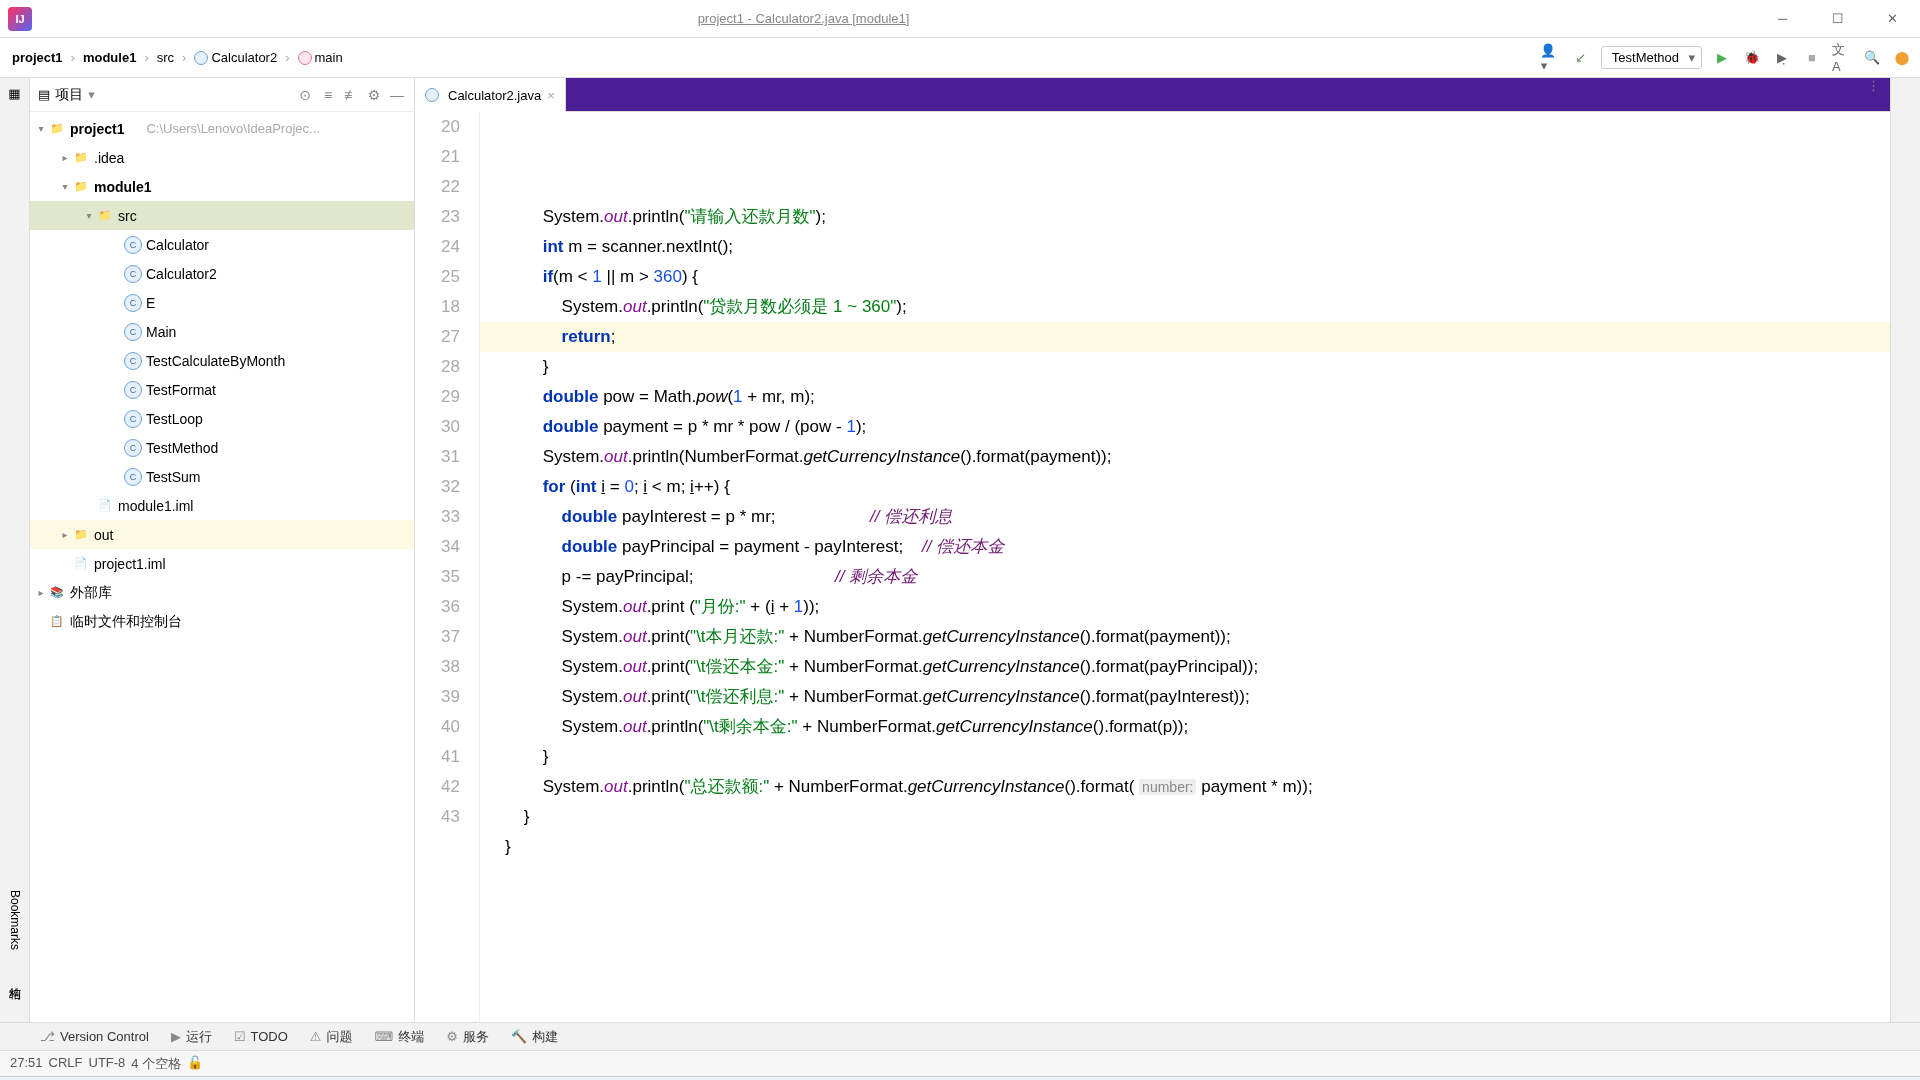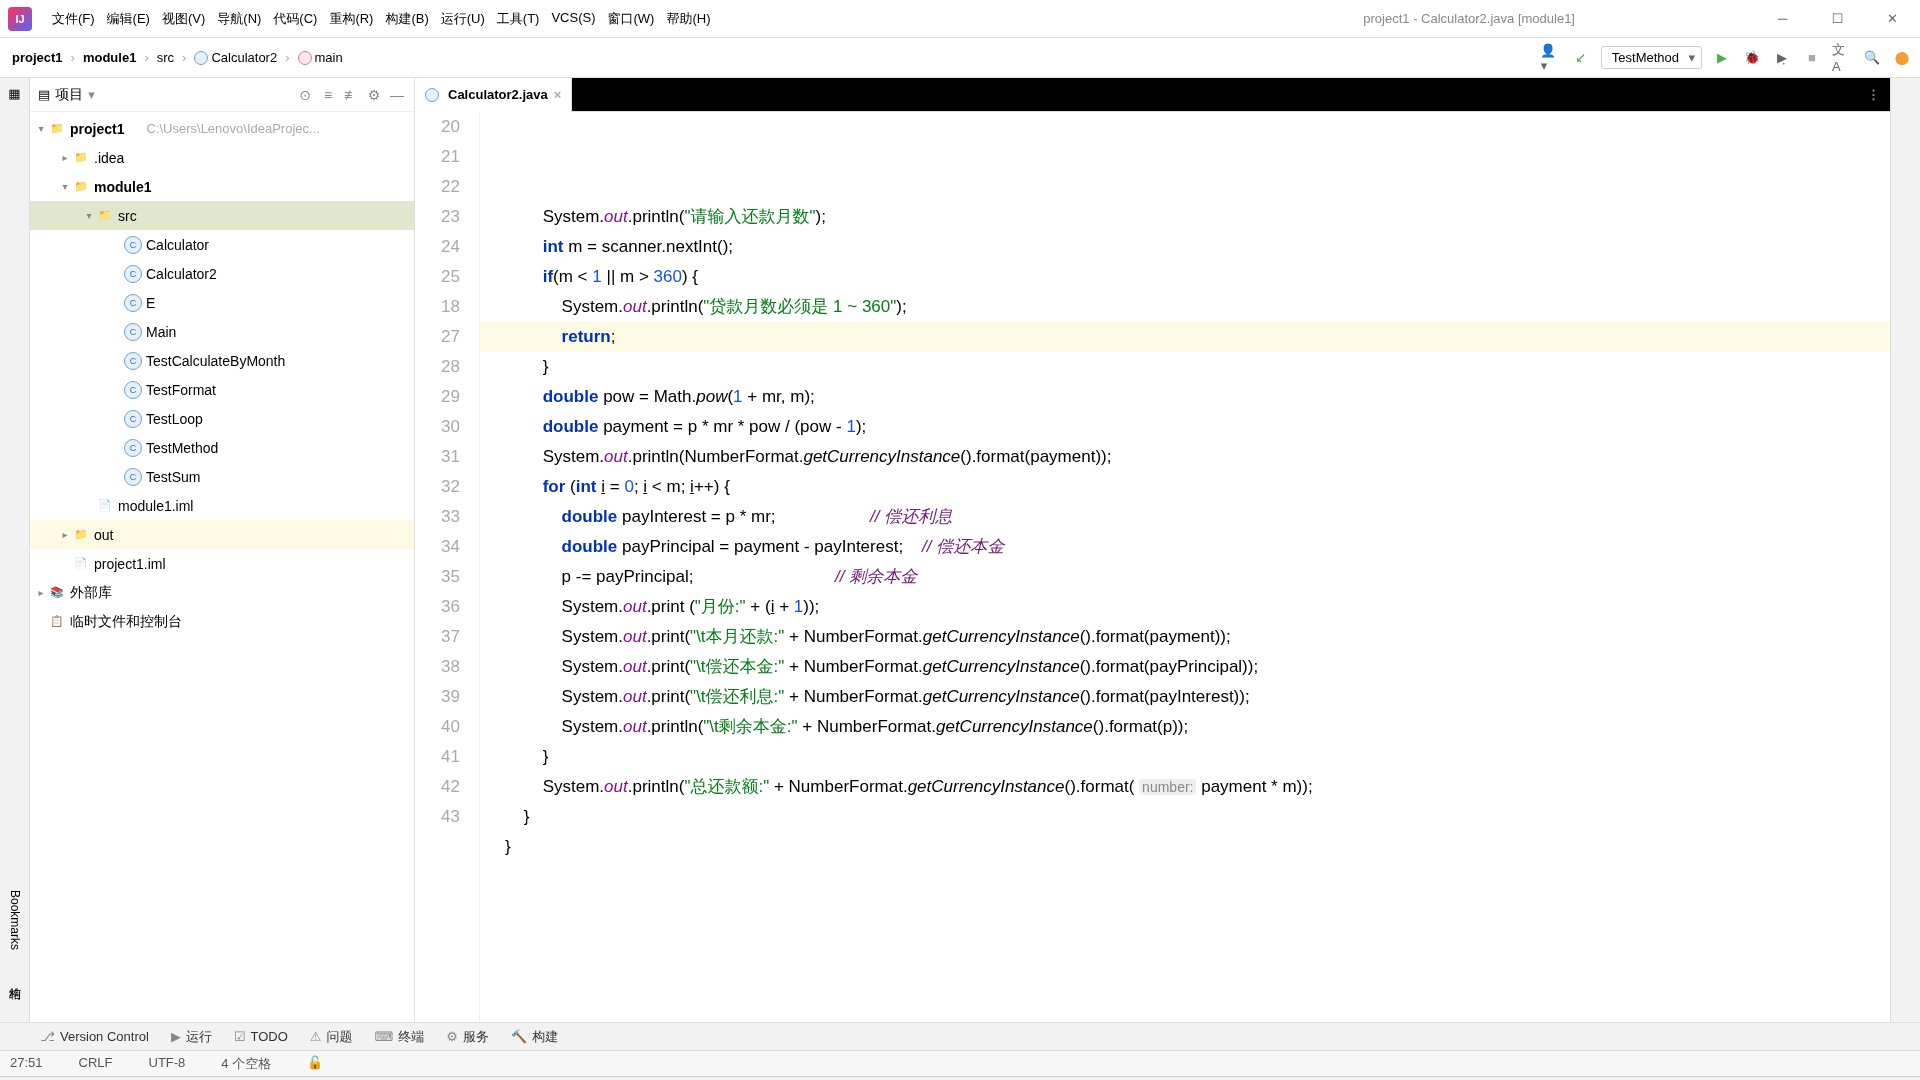--- a/index.html
+++ b/index.html
@@ -3,21 +3,21 @@
 <meta charset="utf-8">
 <style>
 * { margin: 0; padding: 0; box-sizing: border-box; font-family: "Microsoft YaHei", "Segoe UI", Arial, sans-serif; }
 body { width: 1920px; height: 1080px; overflow: hidden; background: #f7f7f7; font-size: 13px; }
 
 
 .titlebar { height: 38px; background: #fff; display: flex; align-items: center; border-bottom: 1px solid #ddd; }
 .titlebar .logo { width: 24px; height: 24px; background: linear-gradient(135deg,#fe315d,#5664f5); margin-left: 8px; border-radius: 4px; display: flex; align-items: center; justify-content: center; color: #fff; font-weight: bold; font-size: 11px; }
 .menu { display: flex; margin-left: 14px; }
 .menu-item { padding: 0 6px; cursor: pointer; font-size: 13px; }
-.win-title { flex: 1; text-align: right; color: #888; font-size: 13px; padding-right: 180px; }
+.win-title { flex: 1; text-align: center; color: #888; font-size: 13px; padding-right: 180px; text-decoration: underline; }
 .win-controls { display: flex; }
 .win-btn { width: 55px; height: 38px; display: flex; align-items: center; justify-content: center; color: #666; }
 
 
 .navbar { height: 40px; background: #fff; display: flex; align-items: center; border-bottom: 1px solid #ddd; padding: 0 8px; }
 .breadcrumb { display: flex; align-items: center; gap: 4px; font-size: 13px; }
 .bc-sep { color: #aaa; }
 .bc-item { padding: 2px 4px; }
 .bc-item.bold { font-weight: bold; }
 .bc-icon { display: inline-block; width: 14px; height: 14px; border-radius: 50%; margin-right: 3px; vertical-align: middle; }
@@ -51,21 +51,21 @@
 .tree-row .ficon { width: 18px; height: 18px; margin-right: 4px; display: inline-flex; align-items: center; justify-content: center; font-size: 11px; }
 .ficon.folder { color: #a38d5e; }
 .ficon.folder-blue { color: #5a8dc4; }
 .ficon.folder-orange { color: #d88a3e; }
 .ficon.java { border-radius: 50%; background: #e6f0fa; border: 1px solid #6ba4d8; color: #3a72a8; font-size: 9px; }
 .ficon.file { color: #888; }
 .tree-row .path { color: #aaa; margin-left: 22px; font-size: 13px; }
 
 
 .editor-area { flex: 1; background: #fff; display: flex; flex-direction: column; }
-.tabs-bar { height: 34px; display: flex; align-items: center; border-bottom: 1px solid #ddd; background: #000000; font-weight: bold; }
+.tabs-bar { height: 34px; display: flex; border-bottom: 1px solid #ddd; background: #4c1d95; }
 .tab { height: 34px; display: flex; align-items: center; padding: 0 10px; background: #fff; border-right: 1px solid #ddd; gap: 6px; font-size: 13px; }
 .tab .close { color: #aaa; cursor: pointer; }
 .tabs-right { margin-left: auto; padding-right: 10px; color: #888; cursor: pointer; }
 .code-area { flex: 1; display: flex; font-family: "JetBrains Mono", Consolas, monospace; font-size: 17px; line-height: 30px; overflow: hidden; position: relative; }
 .gutter-nums { width: 55px; text-align: right; color: #aaa; padding-right: 10px; background: #fff; user-select: none; }
 .gutter-fold { width: 10px; background: #fff; border-right: 1px solid #eee; }
 .code { flex: 1; white-space: pre; background: #fff; position: relative; padding-left: 6px; }
 .kw { color: #0033b3; font-weight: bold; }
 .str { color: #067d17; }
 .num { color: #1750eb; }
@@ -76,47 +76,33 @@
 .cursor-line { position: absolute; left: 0; right: 0; height: 30px; background: #fdfae3; z-index: 0; }
 .code pre { position: relative; z-index: 1; }
 .check { position: absolute; right: 35px; top: 8px; color: #2a8a2a; font-size: 18px; }
 
 
 .bottom-tabs { height: 28px; background: #f2f2f2; display: flex; align-items: center; border-top: 1px solid #ddd; padding-left: 40px; gap: 22px; }
 .btab { display: flex; align-items: center; gap: 5px; cursor: pointer; font-size: 13px; color: #333; }
 .btab .bi { color: #888; font-size: 13px; }
 .status-bar { height: 26px; background: #f7f7f7; display: flex; align-items: center; border-top: 1px solid #ddd; padding: 0 10px; font-size: 13px; }
 .status-bar .left { flex: 1; display: flex; align-items: center; gap: 6px; }
-.status-bar .right { display: flex; gap: 36px; color: #555; justify-content: space-between; }
+.status-bar .right { display: flex; gap: 6px; color: #555; justify-content: space-between; }
 .sq-icon { width: 12px; height: 12px; border: 1px solid #888; display: inline-block; }
 
 
 .taskbar { height: 46px; background: #eef2f5; display: flex; align-items: center; padding: 0 6px; border-top: 1px solid #ccc; }
 .tb-icon { width: 52px; height: 40px; display: flex; align-items: center; justify-content: center; font-size: 22px; cursor: pointer; position: relative; }
 .tb-icon.active::after { content: ""; position: absolute; bottom: 0; left: 8px; right: 8px; height: 3px; background: #ffb74d; }
 </style>
 </head>
 <body>
 
 <div class="titlebar">
   <div class="logo">IJ</div>
-  <div class="menu" id="main-menu">
-      <div class="menu-item">文件(F)</div>
-      <div class="menu-item">编辑(E)</div>
-      <div class="menu-item">视图(V)</div>
-      <div class="menu-item">导航(N)</div>
-      <div class="menu-item">代码(C)</div>
-      <div class="menu-item">重构(R)</div>
-      <div class="menu-item">构建(B)</div>
-      <div class="menu-item">运行(U)</div>
-      <div class="menu-item">工具(T)</div>
-      <div class="menu-item">VCS(S)</div>
-      <div class="menu-item">窗口(W)</div>
-      <div class="menu-item">帮助(H)</div>
-    </div>
   <div class="win-title">project1 - Calculator2.java [module1]</div>
   <div class="win-controls">
     <div class="win-btn">─</div>
     <div class="win-btn">☐</div>
     <div class="win-btn close">✕</div>
   </div>
 </div>
 
 <div class="navbar">
   <div class="breadcrumb">

